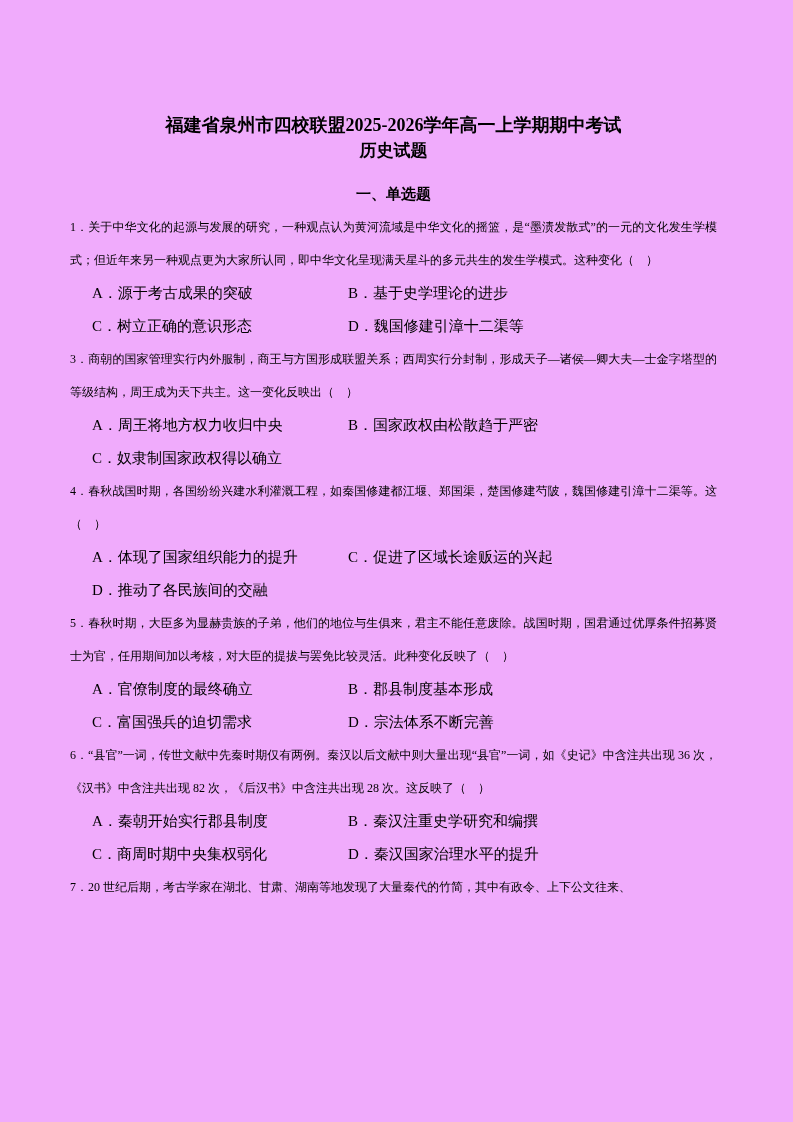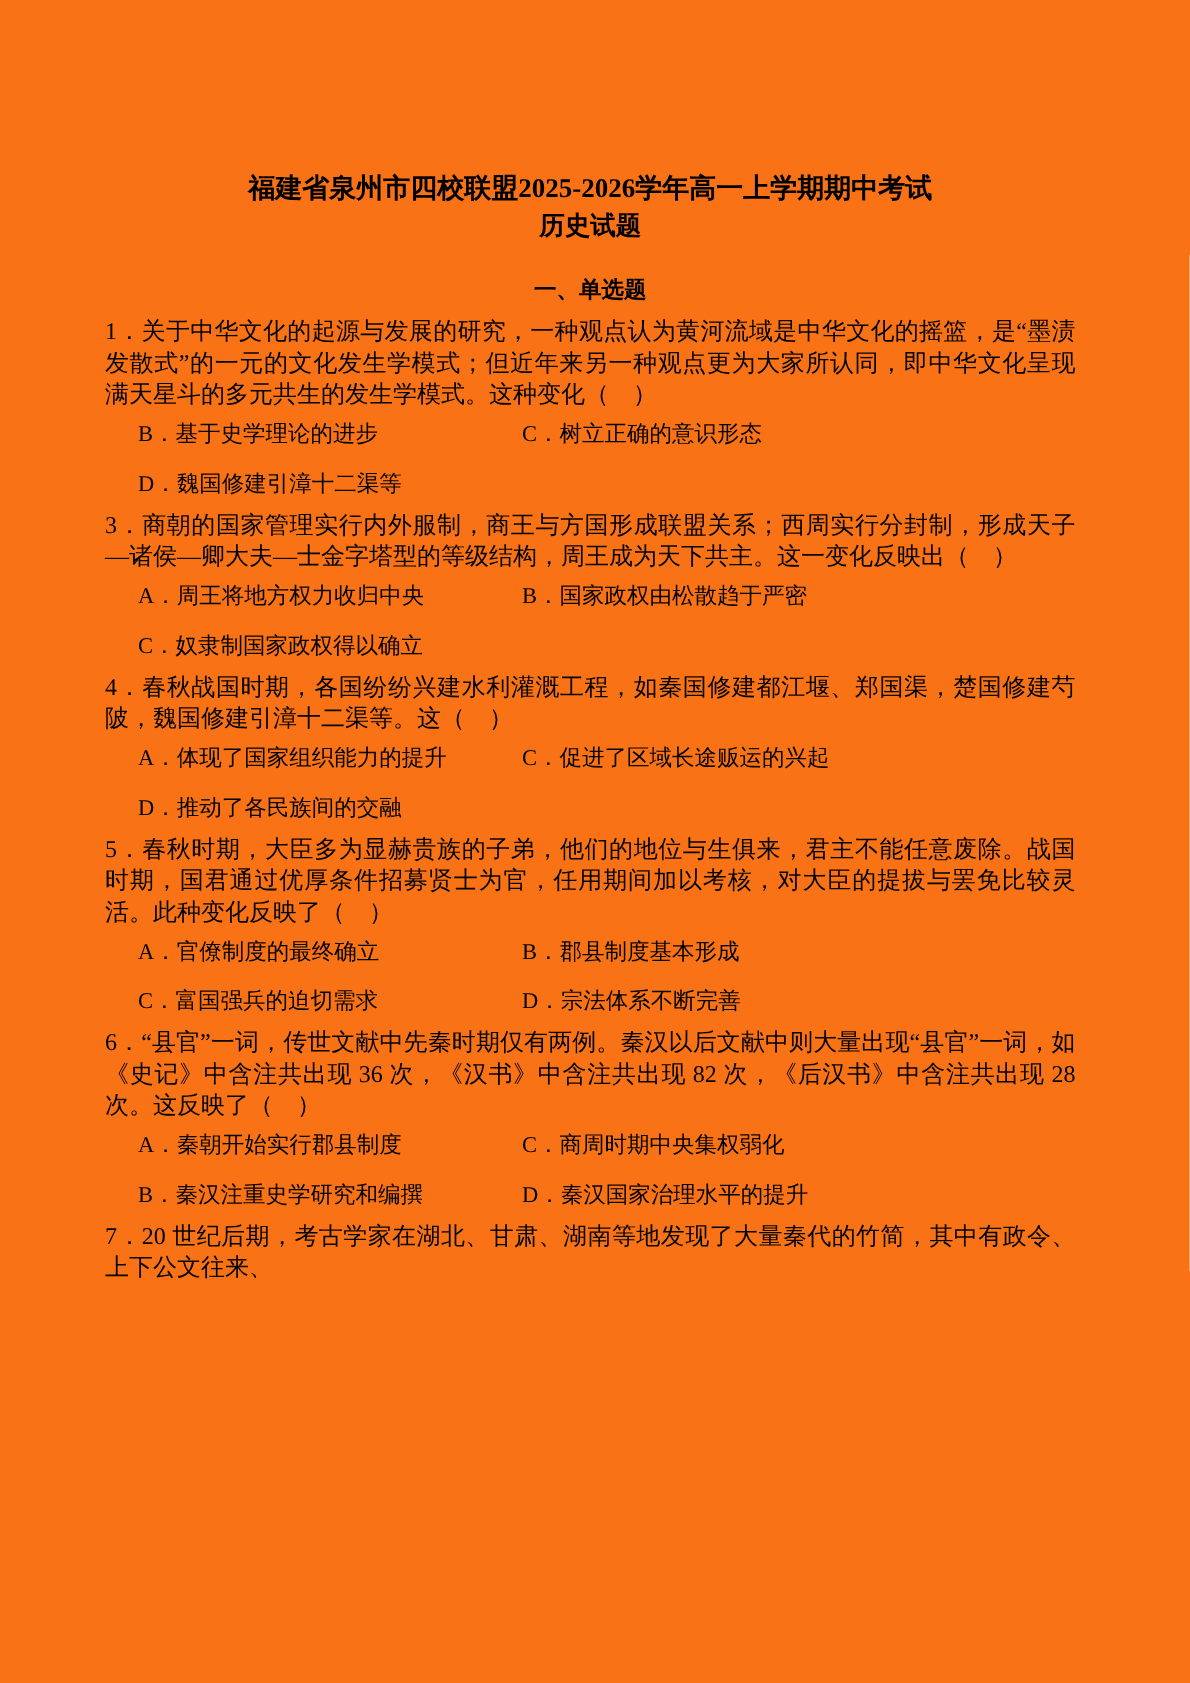--- a/index.html
+++ b/index.html
@@ -7,21 +7,21 @@
   body {
     background: #ffffff;
     color: #000000;
     font-family: "Liberation Serif", "DejaVu Serif", serif;
   }
   .page {
     width: 793px;
     height: 1122px;
     padding: 112px 76px 30px 70px;
     overflow: hidden;
-    background: #f97316;
+    background: #f0abfc;
   }
   .title {
     text-align: center;
     font-weight: bold;
     font-size: 18px;
     line-height: 26px;
   }
   .subtitle {
     text-align: center;
     font-weight: bold;
@@ -30,22 +30,22 @@
   }
   .section-heading {
     font-weight: bold;
     font-size: 15px;
     line-height: 33px;
     margin-top: 14px;
     text-align: center;
   }
   .question { }
   .stem {
-    font-size: 16px;
-    line-height: 21px;
+    font-size: 12px;
+    line-height: 33px;
     text-align: justify;
   }
   .options {
     display: grid;
     grid-template-columns: 256px 1fr;
     padding-left: 22px;
     font-size: 15px;
   }
   .option {
     line-height: 33px;
@@ -59,20 +59,21 @@
 <div class="page">
 
   <h1 class="title">福建省泉州市四校联盟2025-2026学年高一上学期期中考试</h1>
   <h2 class="subtitle">历史试题</h2>
 
   <div class="section-heading">一、单选题</div>
 
   <div class="question">
     <p class="stem">1．关于中华文化的起源与发展的研究，一种观点认为黄河流域是中华文化的摇篮，是“墨渍发散式”的一元的文化发生学模式；但近年来另一种观点更为大家所认同，即中华文化呈现满天星斗的多元共生的发生学模式。这种变化（　）</p>
     <div class="options">
+      <div class="option">A．源于考古成果的突破</div>
       <div class="option">B．基于史学理论的进步</div>
       <div class="option">C．树立正确的意识形态</div>
       <div class="option">D．魏国修建引漳十二渠等</div>
     </div>
   </div>
 
 
   <div class="question">
     <p class="stem">3．商朝的国家管理实行内外服制，商王与方国形成联盟关系；西周实行分封制，形成天子—诸侯—卿大夫—士金字塔型的等级结构，周王成为天下共主。这一变化反映出（　）</p>
     <div class="options">
@@ -98,22 +99,22 @@
       <div class="option">B．郡县制度基本形成</div>
       <div class="option">C．富国强兵的迫切需求</div>
       <div class="option">D．宗法体系不断完善</div>
     </div>
   </div>
 
   <div class="question">
     <p class="stem">6．“县官”一词，传世文献中先秦时期仅有两例。秦汉以后文献中则大量出现“县官”一词，如《史记》中含注共出现 36 次，《汉书》中含注共出现 82 次，《后汉书》中含注共出现 28 次。这反映了（　）</p>
     <div class="options">
       <div class="option">A．秦朝开始实行郡县制度</div>
+      <div class="option">B．秦汉注重史学研究和编撰</div>
       <div class="option">C．商周时期中央集权弱化</div>
-      <div class="option">B．秦汉注重史学研究和编撰</div>
       <div class="option">D．秦汉国家治理水平的提升</div>
     </div>
   </div>
 
   <div class="question">
     <p class="stem">7．20 世纪后期，考古学家在湖北、甘肃、湖南等地发现了大量秦代的竹简，其中有政令、上下公文往来、</p>
   </div>
 
 </div>
 

